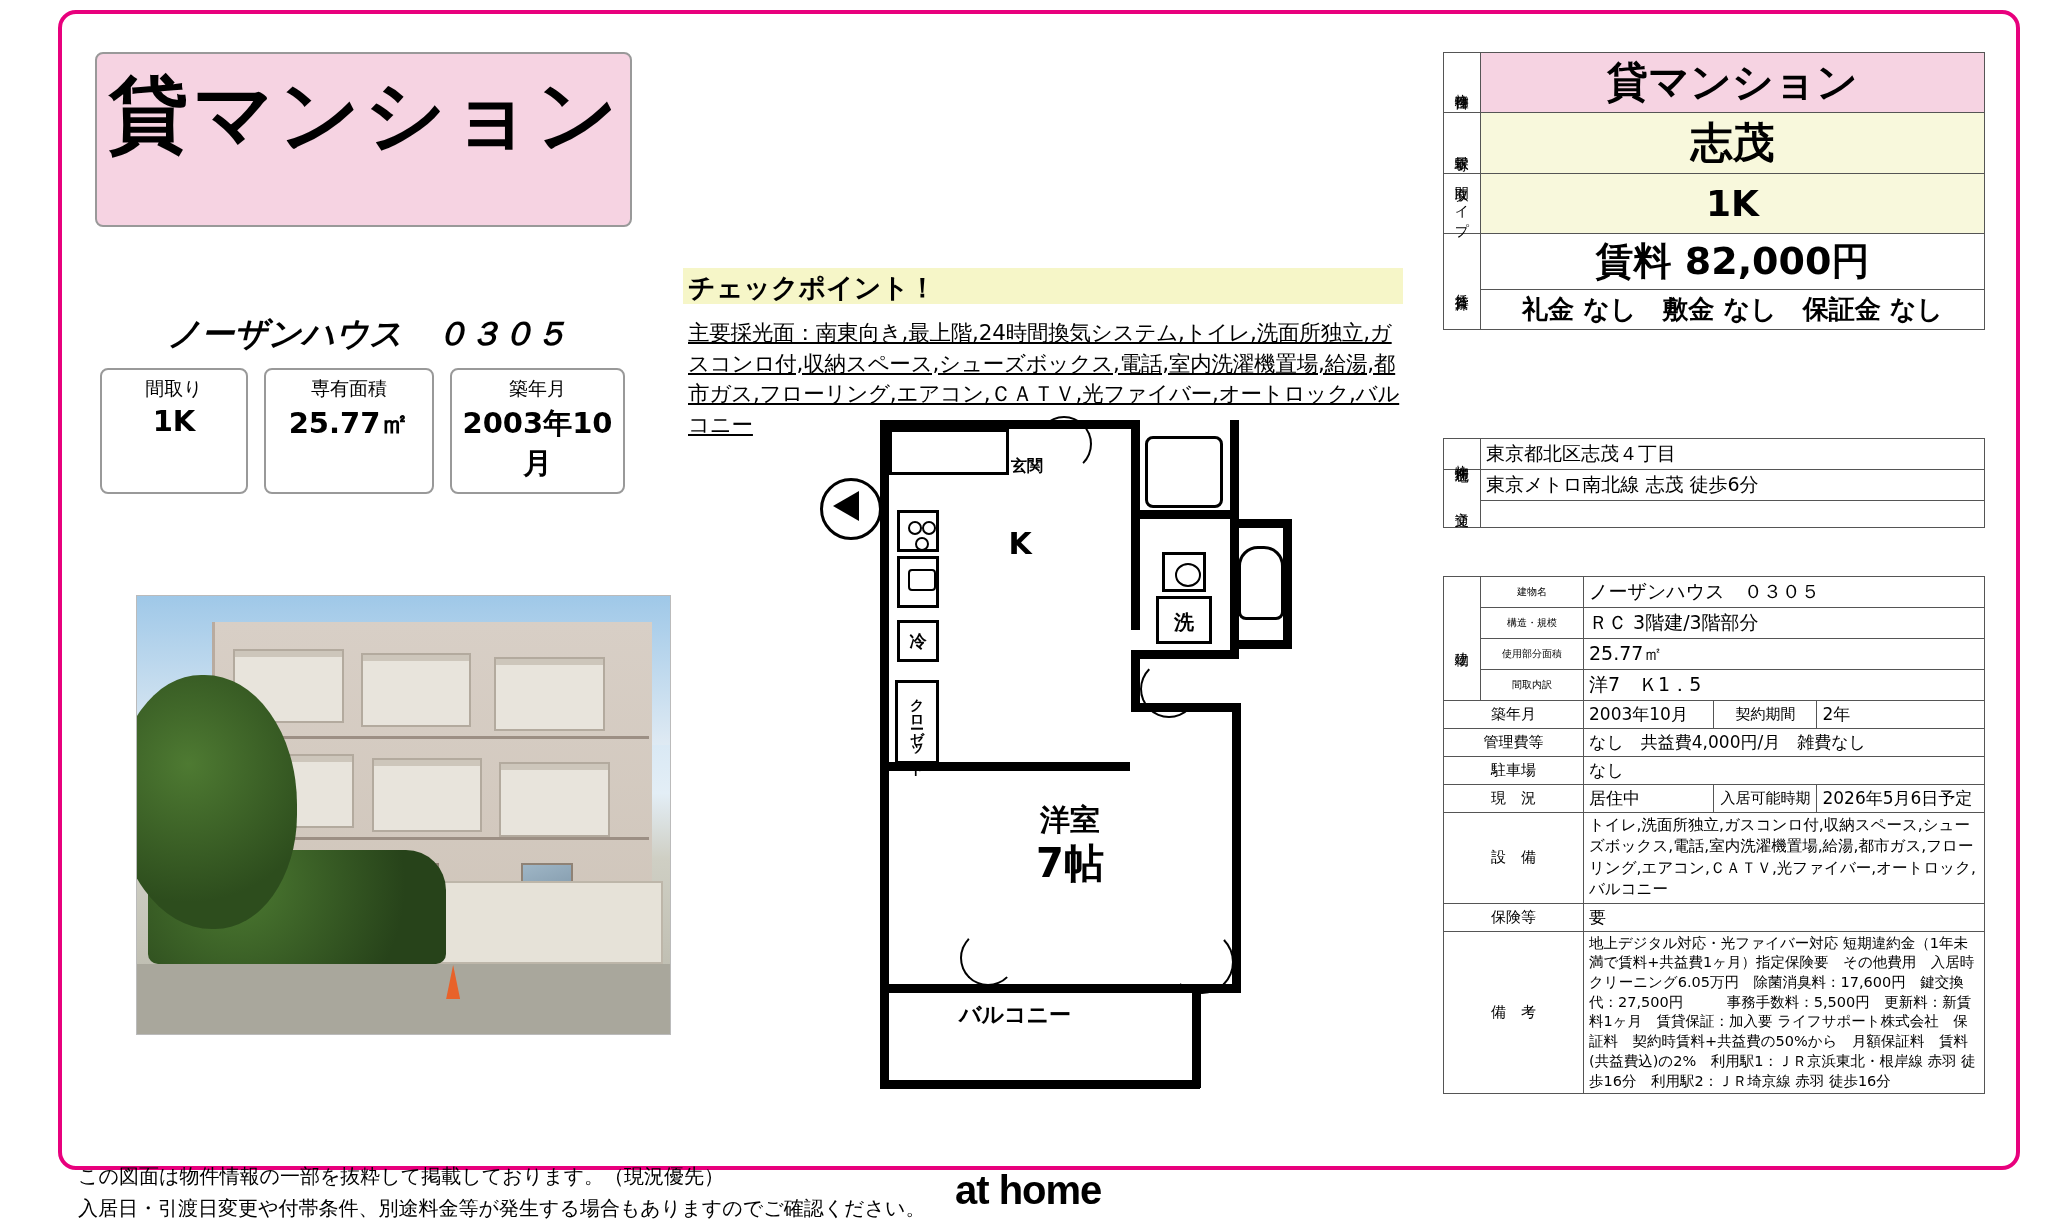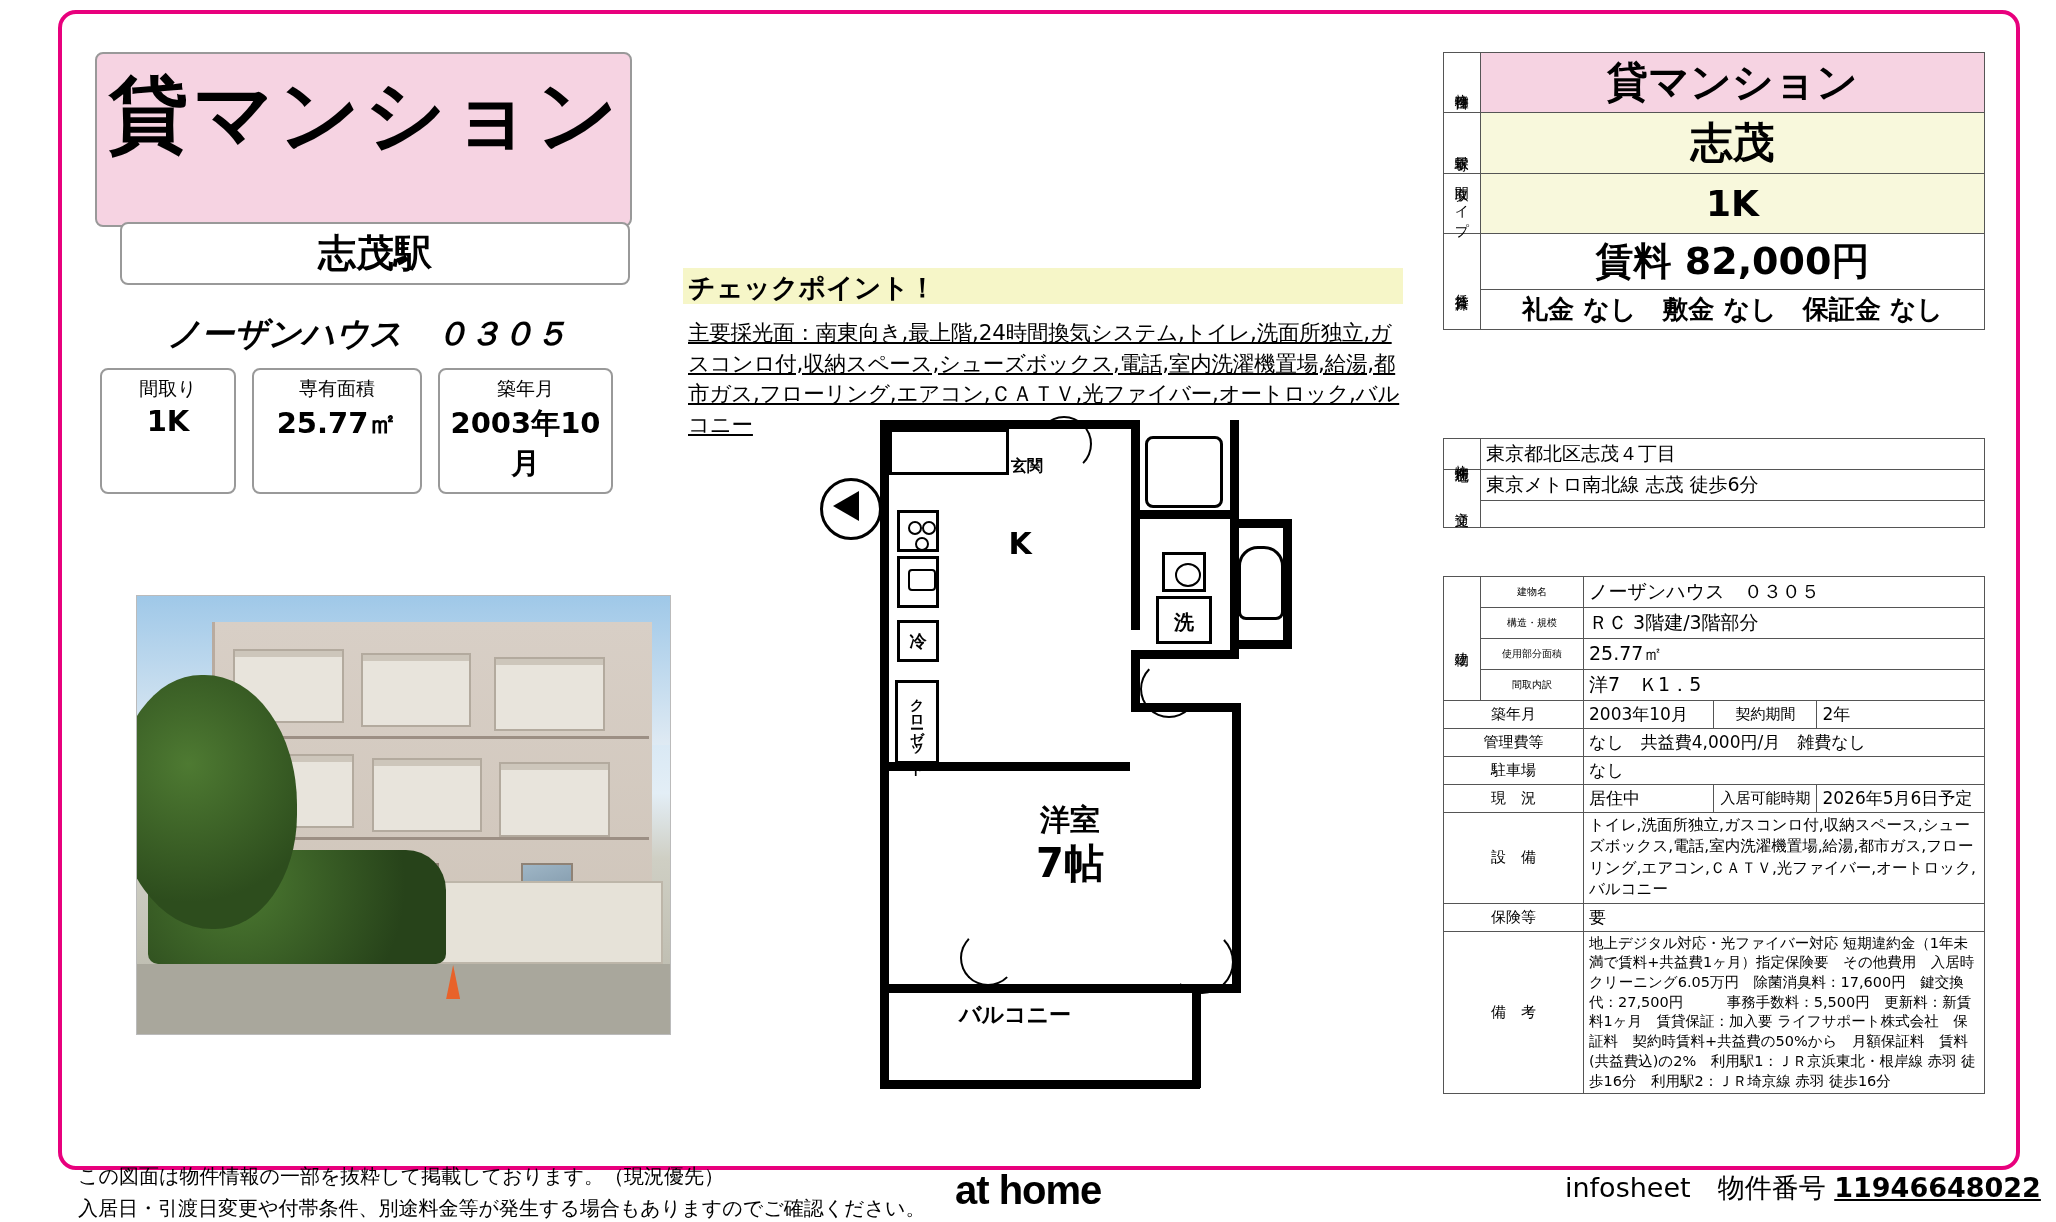--- a/index.html
+++ b/index.html
@@ -87,21 +87,21 @@
     border: 2px solid #999;
     border-radius: 8px;
     background: #fff;
     box-sizing: border-box;
     text-align: center;
     padding: 6px 10px 8px 10px;
     font-family: "DejaVu Sans", sans-serif;
   }
   .spec-cell .lbl { font-size: 19px; }
   .spec-cell .val { font-size: 29px; font-weight: bold; margin-top: 2px;}
-  .spec-cell.w1 { width: 136px; }
+  .spec-cell.w1 { width: 148px; }
   .spec-cell.w2 { width: 170px; }
   .spec-cell.w3 { width: 175px; }
 
   
   .cp-title-bar {
     position: absolute;
     left: 683px; top: 268px;
     width: 720px; height: 36px;
     background: #f6f6c8;
   }
@@ -296,23 +296,20 @@
 </head>
 <body>
 
 <div class="sheet">
 
   <div class="outer-border"></div>
 
   <div class="title-box">
     <div class="title-text">貸マンション</div>
   </div>
-  <div class="station-box">
-    <span>志茂駅</span>
-  </div>
   <div class="bldg-name">ノーザンハウス　０３０５</div>
 
   <div class="spec-row">
     <div class="spec-cell w1">
       <div class="lbl">間取り</div>
       <div class="val">1K</div>
     </div>
     <div class="spec-cell w2">
       <div class="lbl">専有面積</div>
       <div class="val">25.77㎡</div>
@@ -526,18 +523,14 @@
       </table>
   </div>
 
   <div class="footer-note">
     <div>この図面は物件情報の一部を抜粋して掲載しております。（現況優先）</div>
     <div>入居日・引渡日変更や付帯条件、別途料金等が発生する場合もありますのでご確認ください。</div>
   </div>
   <div class="athome">
     <span>at home</span>
   </div>
-  <div class="infosheet">
-    <span>infosheet　物件番号</span>
-    <span class="num">11946648022</span>
-  </div>
 
 </div>
 
 </body></html>

